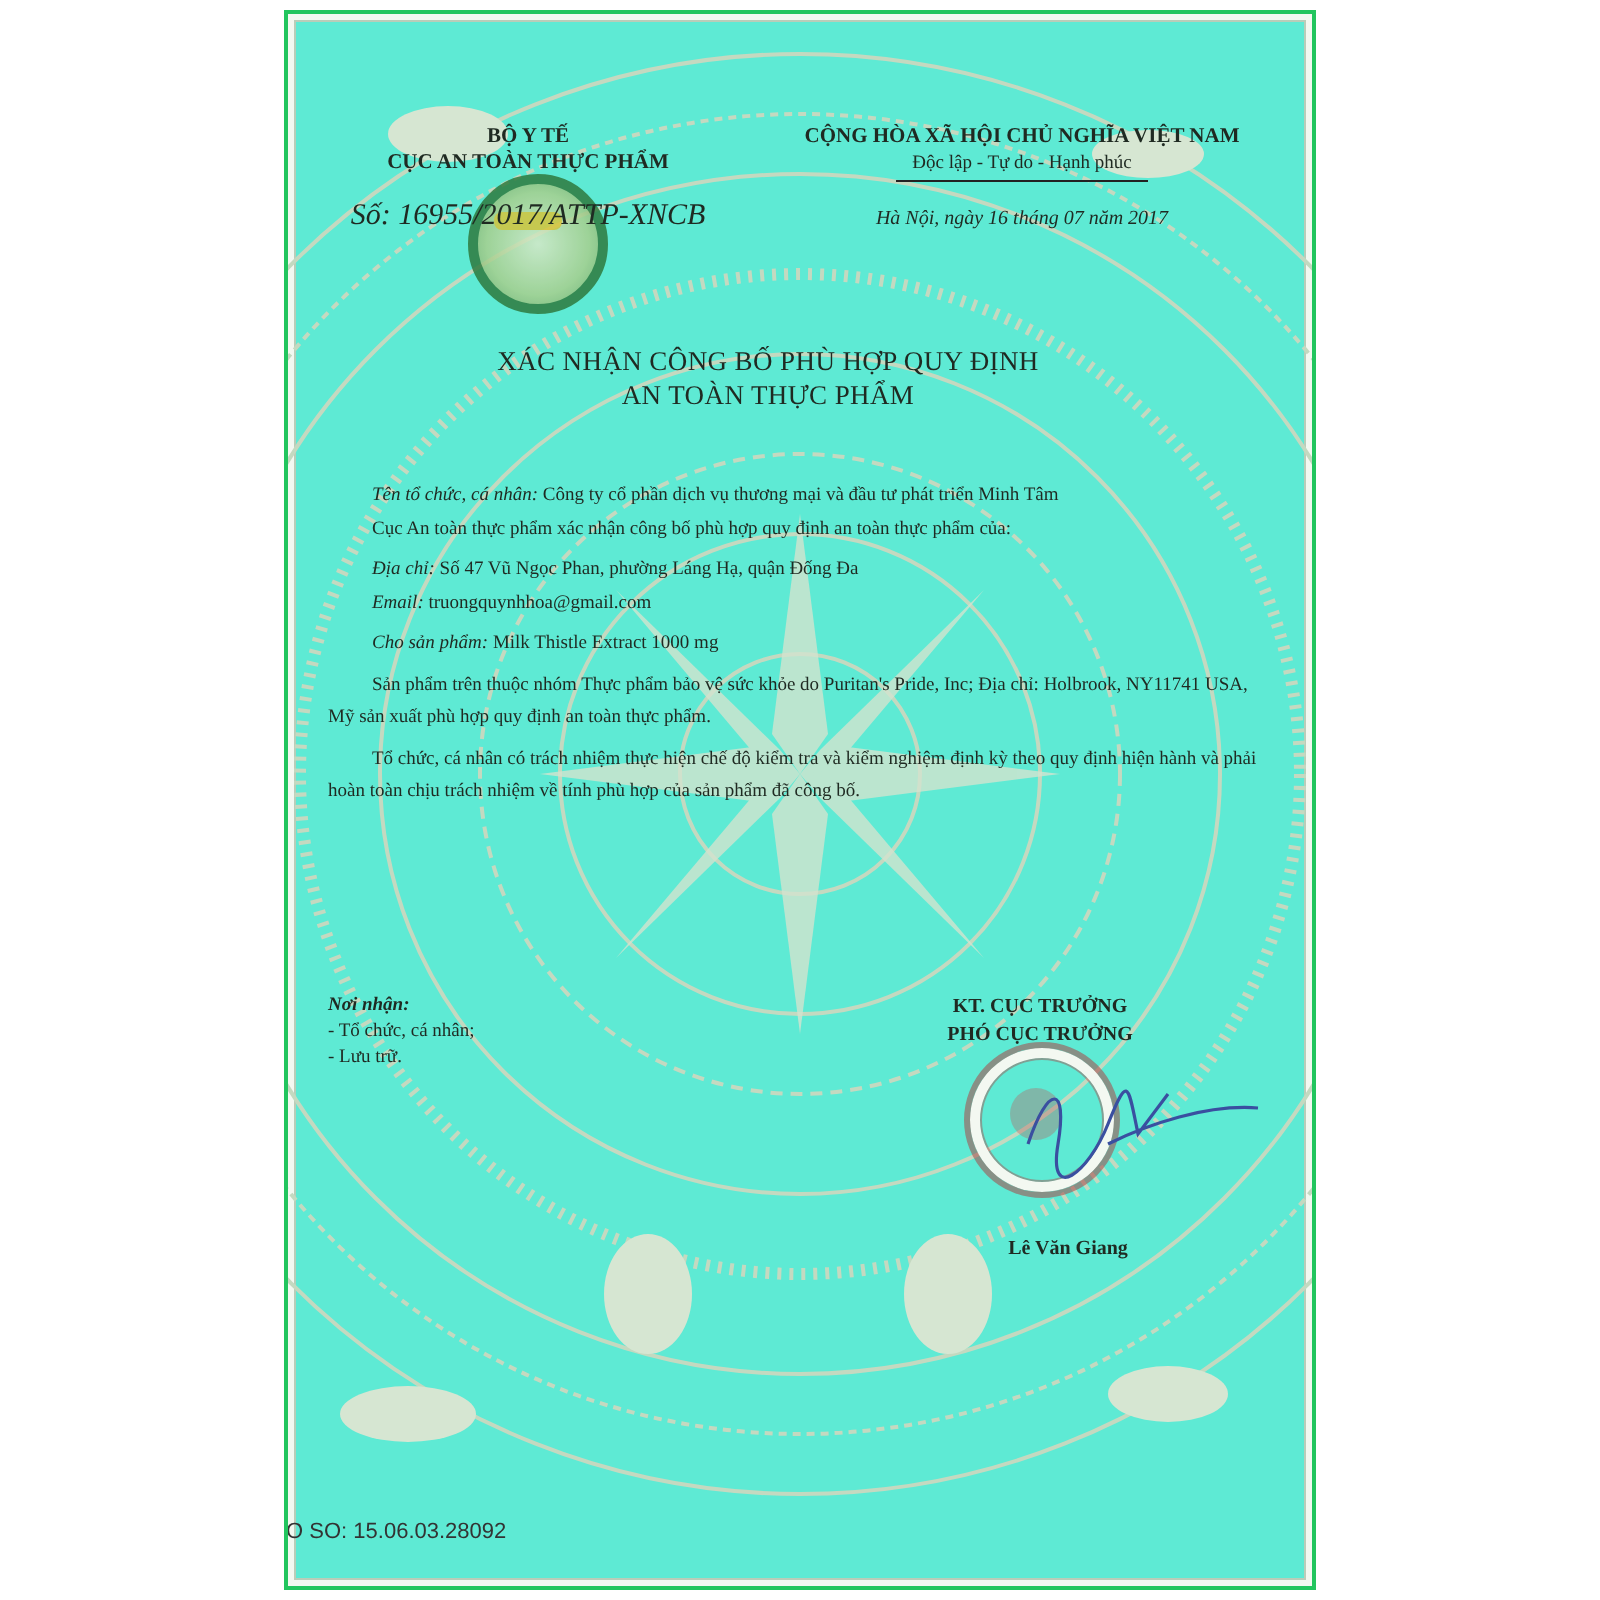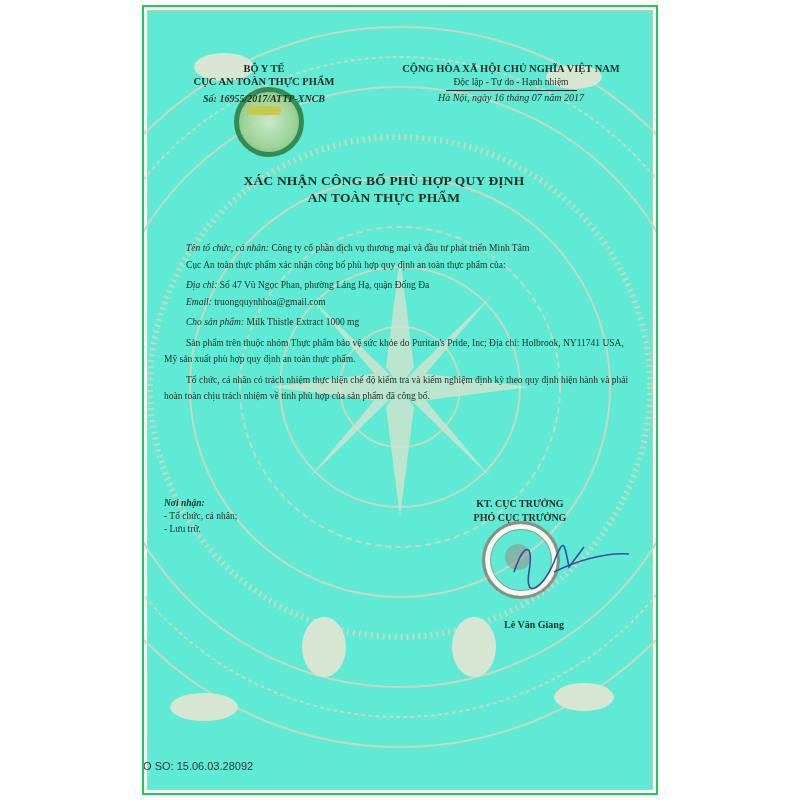--- a/index.html
+++ b/index.html
@@ -12,25 +12,25 @@
     overflow:hidden;
   }
   .bg { position:absolute; left:0; top:0; width:512px; height:786px; }
   .abs { position:absolute; }
   .center { text-align:center; }
   .b { font-weight:bold; }
   .i { font-style:italic; }
   .hdr-left { left:20px; top:55px; width:200px; font-size:10.5px; line-height:13px; }
   .hdr-right { left:232px; top:55px; width:270px; font-size:10.5px; line-height:13px; }
   .motto { font-size:9.5px; font-weight:normal; display:inline-block; border-bottom:1px solid #222; padding:0 8px 1px; }
-  .so-line { font-size:10px; margin-top:4px;font-weight:bold; }
-  .date { font-size:10px; }
+  .so-line { font-size:15px; margin-top:14px; }
+  .date { font-size:10px; margin-top:12px; }
   .seal-logo { left:90px; top:80px; width:60px; height:60px; border-radius:50%; border:5px solid #2f7a3e; background:radial-gradient(circle,#d8e9c8 0%,#a9cf8e 60%,#6ea666 100%); opacity:0.85; }
   .seal-logo .band { position:absolute; left:8px; top:14px; width:34px; height:9px; background:#d9c43a; border-radius:4px; }
-  .title { left:0; width:480px; top:165px; font-size:13.5px; line-height:17px; font-weight:bold; letter-spacing:0.2px; }
+  .title { left:0; width:480px; top:165px; font-size:13.5px; line-height:17px; font-weight:normal; letter-spacing:0.2px; }
   .body { left:20px; width:470px; top:233px; font-size:9.5px; line-height:16.5px; }
   .body p { margin:0; }
   .ind { text-indent:22px; }
   .para { margin-top:4px !important; }
   .row { position:relative; }
   .fax { position:absolute; left:265px; top:0; }
   .recipients { left:20px; top:490px; font-size:9.5px; line-height:13px; }
   .sign { left:276px; top:490px; width:200px; font-size:10px; line-height:14px; font-weight:bold; }
   .stamp { left:338px; top:514px; width:72px; height:72px; border-radius:50%; border:3px solid rgba(170,70,70,0.55); box-shadow: inset 0 0 0 5px rgba(243,248,241,1), inset 0 0 0 6px rgba(170,70,70,0.45); }
   .stamp .inner { position:absolute; left:20px; top:20px; width:26px; height:26px; border-radius:50%; background:rgba(190,90,90,0.35); }
@@ -82,21 +82,21 @@
     <div class="b">BỘ Y TẾ</div>
     <div class="b">CỤC AN TOÀN THỰC PHẨM</div>
     <div class="so-line i">
       <span>Số:</span>
       <span>16955/2017/ATTP-XNCB</span>
     </div>
   </div>
 
   <div class="abs hdr-right center">
     <div class="b">CỘNG HÒA XÃ HỘI CHỦ NGHĨA VIỆT NAM</div>
-    <div><span class="motto">Độc lập - Tự do - Hạnh nhiệm</span></div>
+    <div><span class="motto">Độc lập - Tự do - Hạnh phúc</span></div>
     <div class="date i">Hà Nội, ngày 16 tháng 07 năm 2017</div>
   </div>
 
   <div class="abs title center">
     <div>XÁC NHẬN CÔNG BỐ PHÙ HỢP QUY ĐỊNH</div>
     <div>AN TOÀN THỰC PHẨM</div>
   </div>
 
   <div class="abs body">
     <p class="ind">

